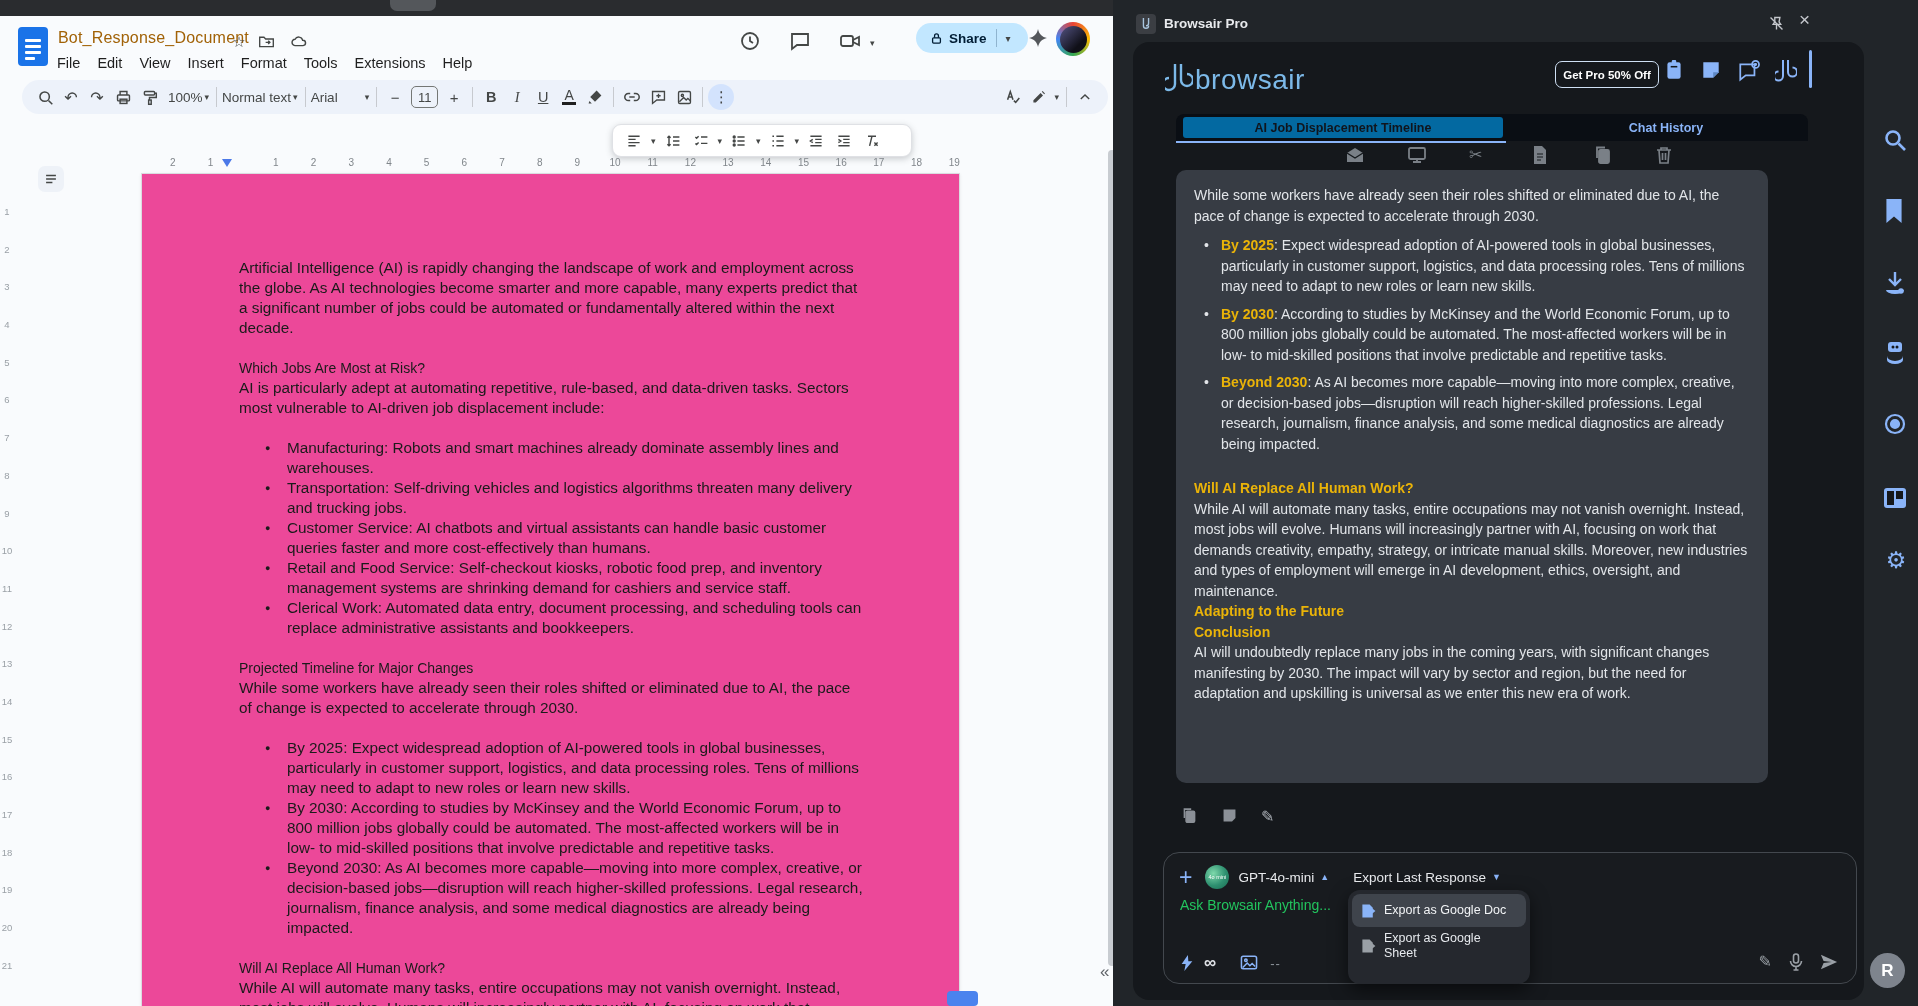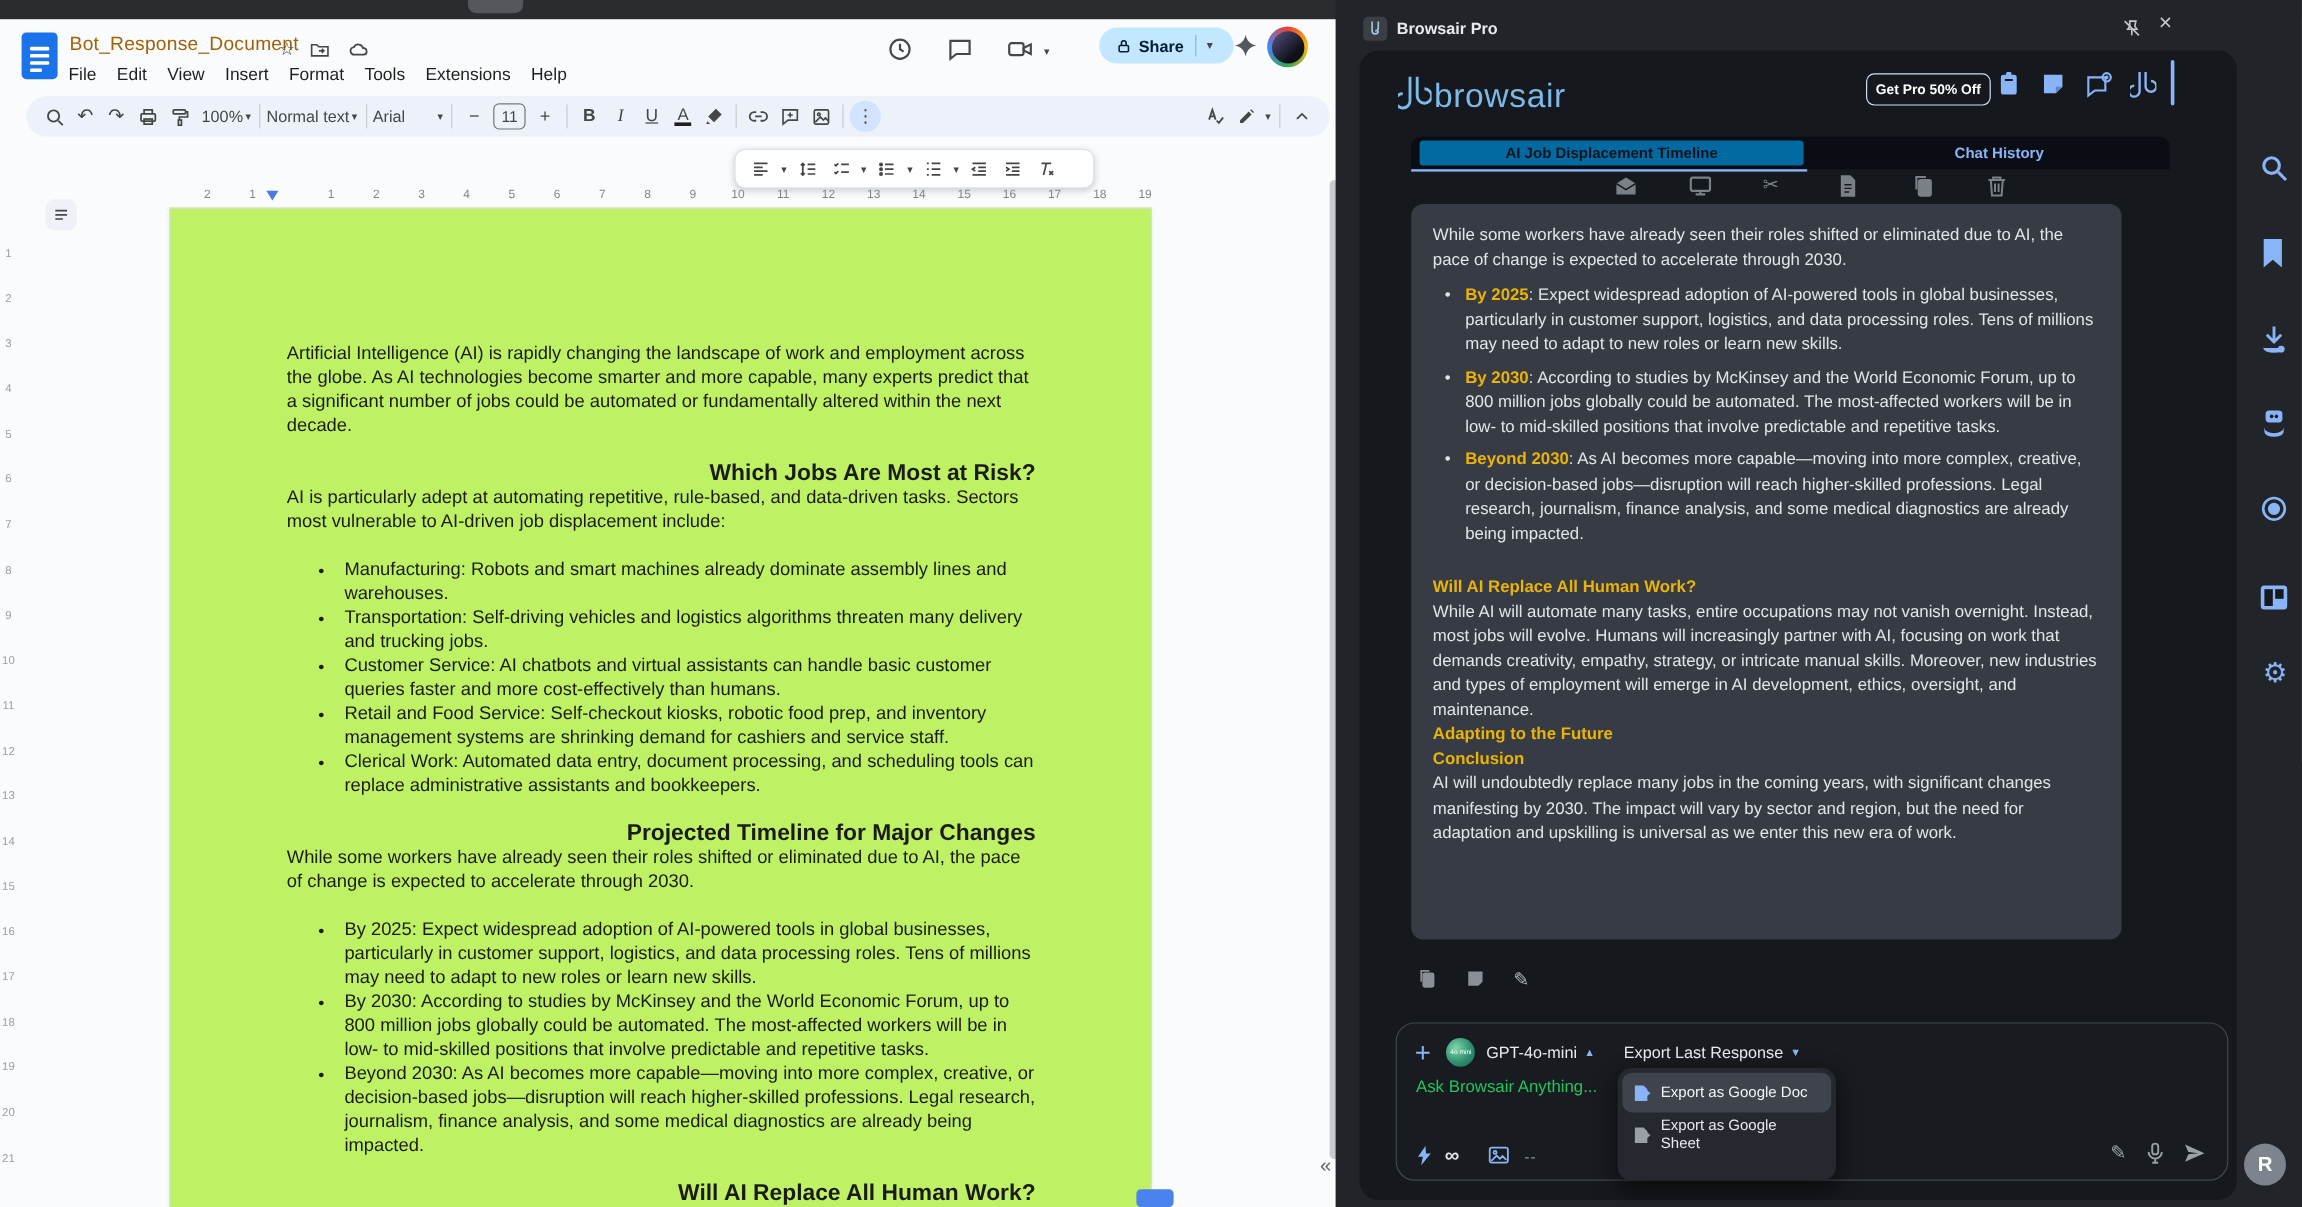--- a/index.html
+++ b/index.html
@@ -59,25 +59,25 @@
   .rcells span { width:37.7px; text-align:center; }
   #ruler-marker { position:absolute; left:92px; top:3px; width:0; height:0;
                   border-left:5px solid transparent; border-right:5px solid transparent; border-top:8px solid #4b79e8; }
   #vruler { left:0; top:190px; width:14px; font-size:9.5px; color:#9aa0a6; text-align:center; }
   #vruler span { display:block; height:37.7px; }
 
   #outline-btn { left:38px; top:150px; width:26px; height:26px; background:#eef2f8; border-radius:7px;
                  color:#444746; display:flex; align-items:center; justify-content:center; font-size:13px; }
 
   
-  #page { left:141px; top:157px; width:819px; height:833px; background:#bef264; border:1px solid #dadce0;
-          border-bottom:none; box-shadow:0 1px 3px rgba(0,0,0,.08); padding:111px 96px 0 97px; }
+  #page { left:141px; top:157px; width:819px; height:833px; background:#ec4899; border:1px solid #dadce0;
+          border-bottom:none; box-shadow:0 1px 3px rgba(0,0,0,.08); padding:84px 96px 0 97px; }
   #doc-body { font-size:15.3px; line-height:20px; color:#1b1b1b; }
   #doc-body p { margin-bottom:20px; }
-  #doc-body h3 { font-size:19px; font-weight:bold; margin:0;text-align:right; }
+  #doc-body h3 { font-size:14px; font-weight:normal; margin:0; }
   #doc-body ul { list-style:none; margin:0 0 20px 0; }
   #doc-body li { position:relative; padding-left:48px; }
   #doc-body li::before { content:"●"; position:absolute; left:26px; top:0; font-size:9px; line-height:20px; }
 
   #dscroll { left:1108px; top:134px; width:8px; height:816px; background:#c8ccd1; border-radius:4px; }
   #collapse-ch { left:1100px; top:946px; font-size:17px; color:#5f6368; }
   #blue-cut-btn { left:947px; top:975px; width:31px; height:15px; background:#4a83ee; border-radius:4px; }
 
   
   #side { left:1113px; top:0; width:805px; height:1006px; background:#212529; color:#e8eaed; }

